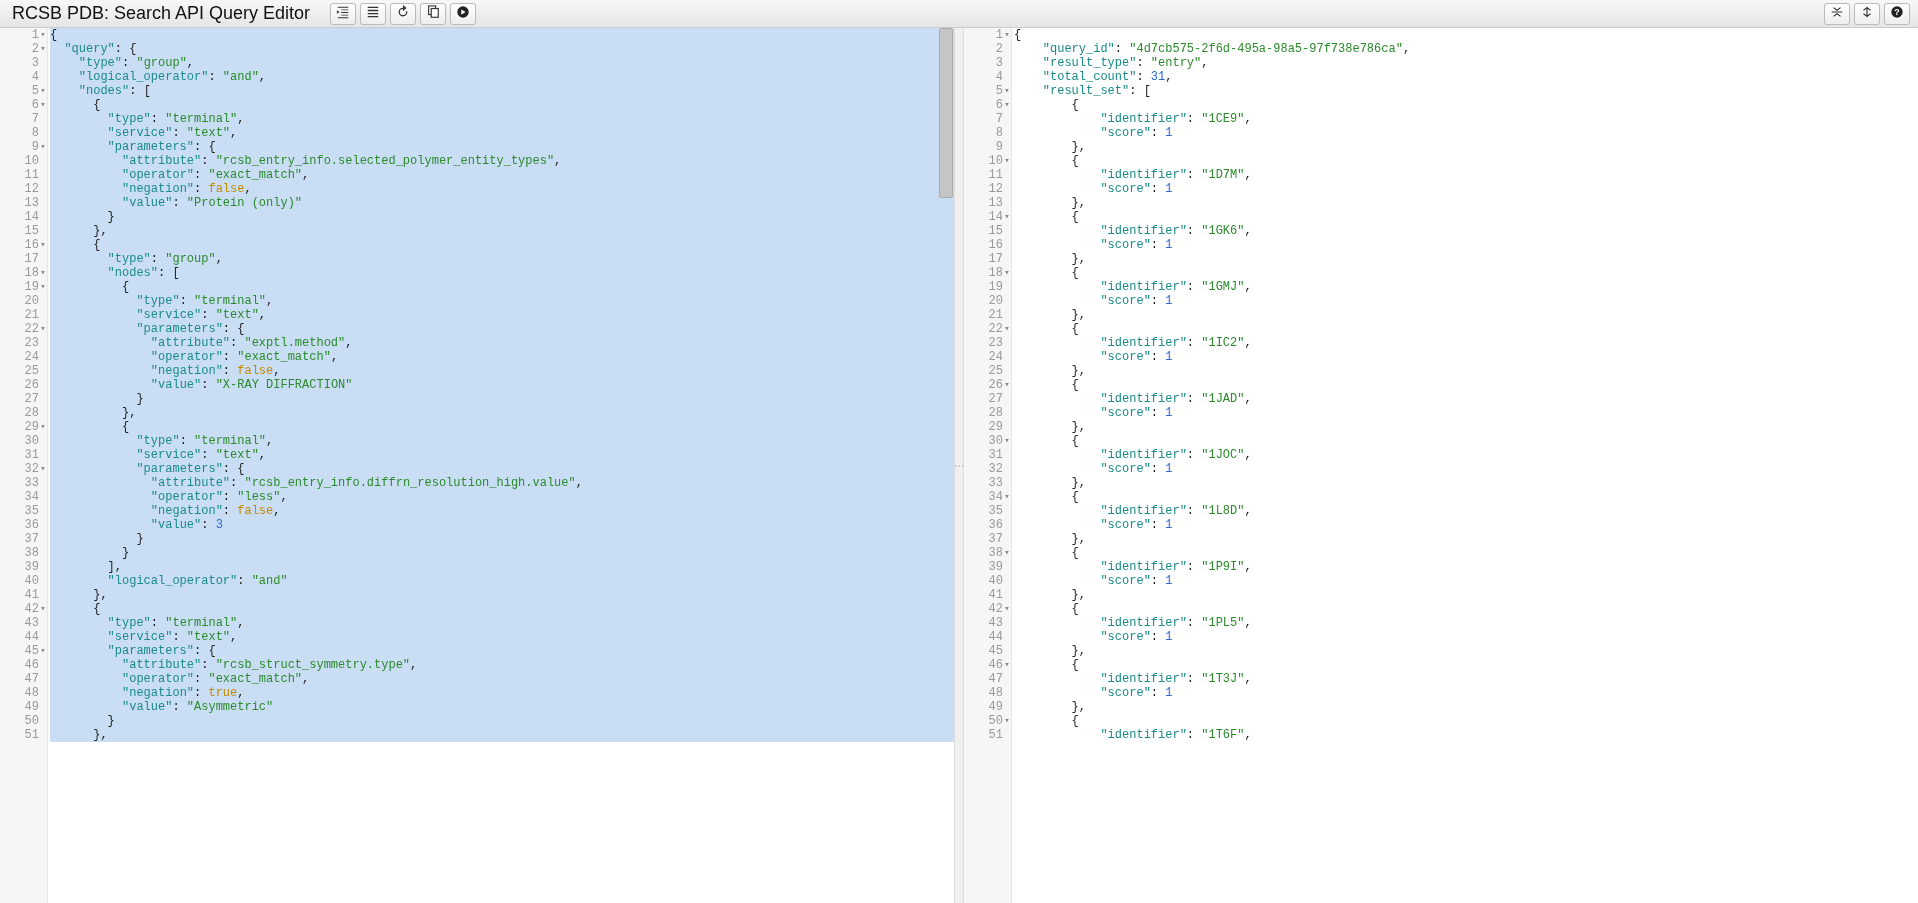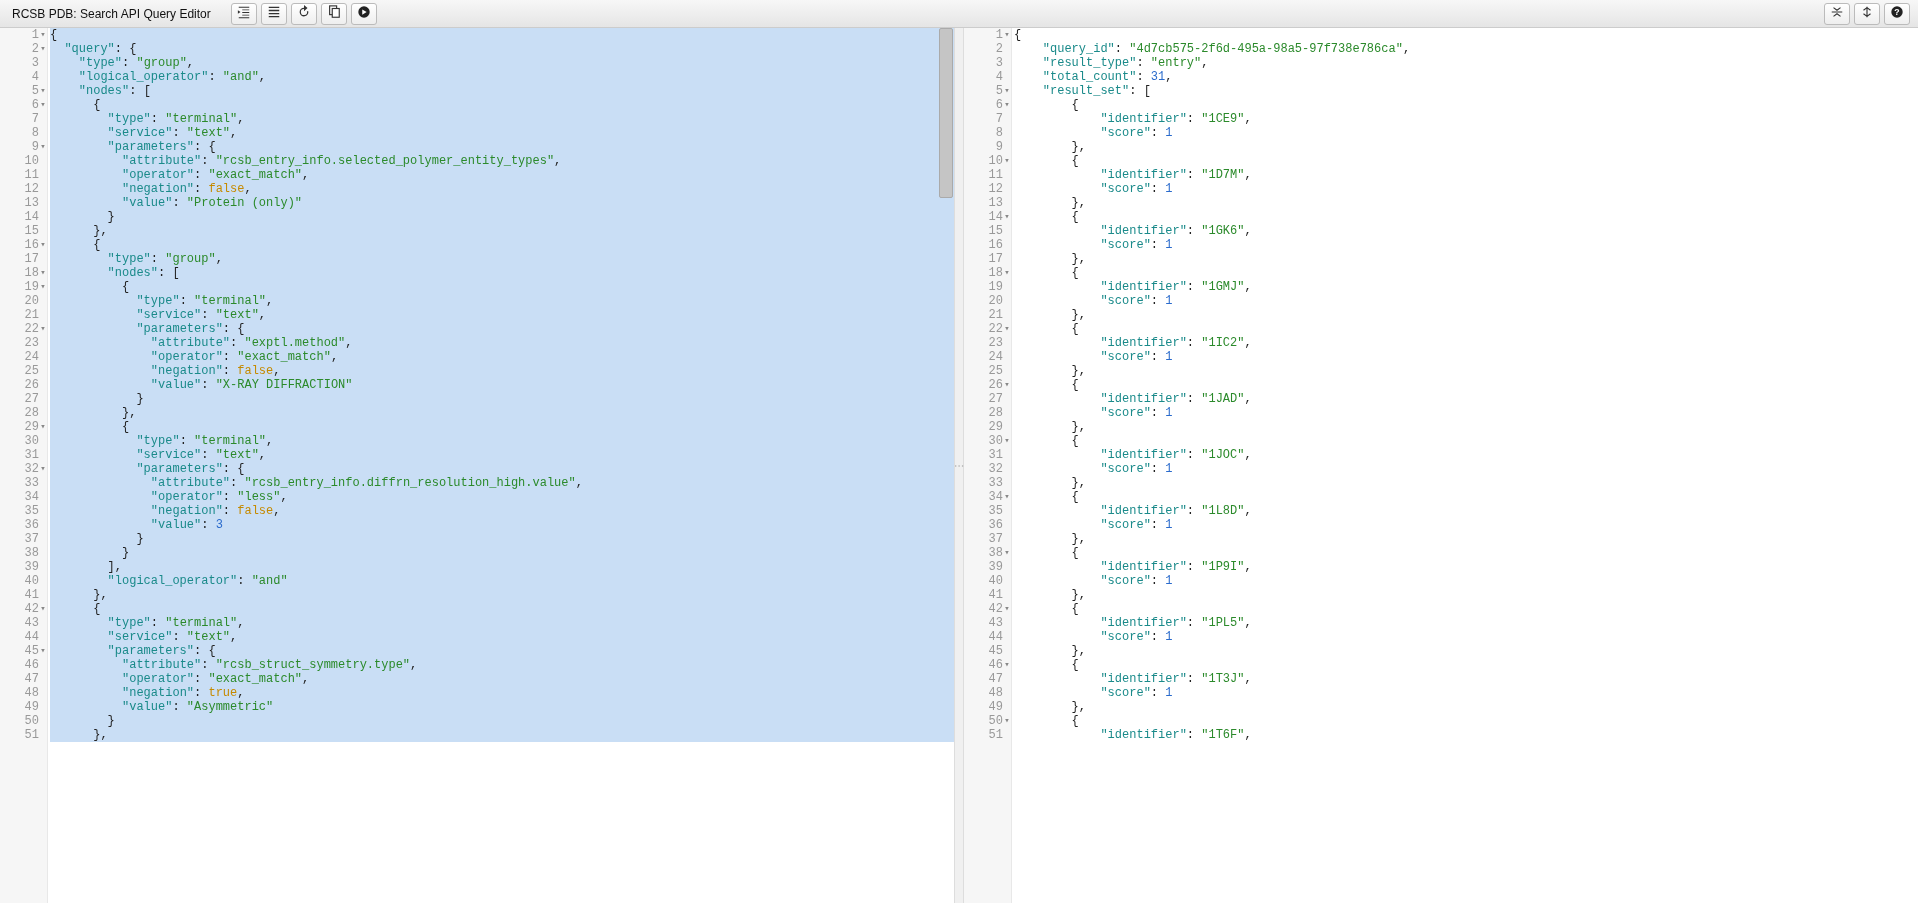--- a/index.html
+++ b/index.html
@@ -6,21 +6,21 @@
   html, body { width: 100%; height: 100%; font-family: Arial, Helvetica, sans-serif; overflow: hidden; }
   .toolbar {
     display: flex;
     align-items: center;
     height: 28px;
     background: linear-gradient(#f7f7f7, #e5e5e5);
     border-bottom: 1px solid #ccc;
     padding: 0 4px;
   }
   .title {
-    font-size: 12px;
+    font-size: 18px;
     font-weight: 400;
     color: #111;
     margin-right: 12px;
     padding: 0 8px;
     white-space: nowrap;
   }
   .tb-btn {
     width: 26px;
     height: 22px;
     display: inline-flex;

